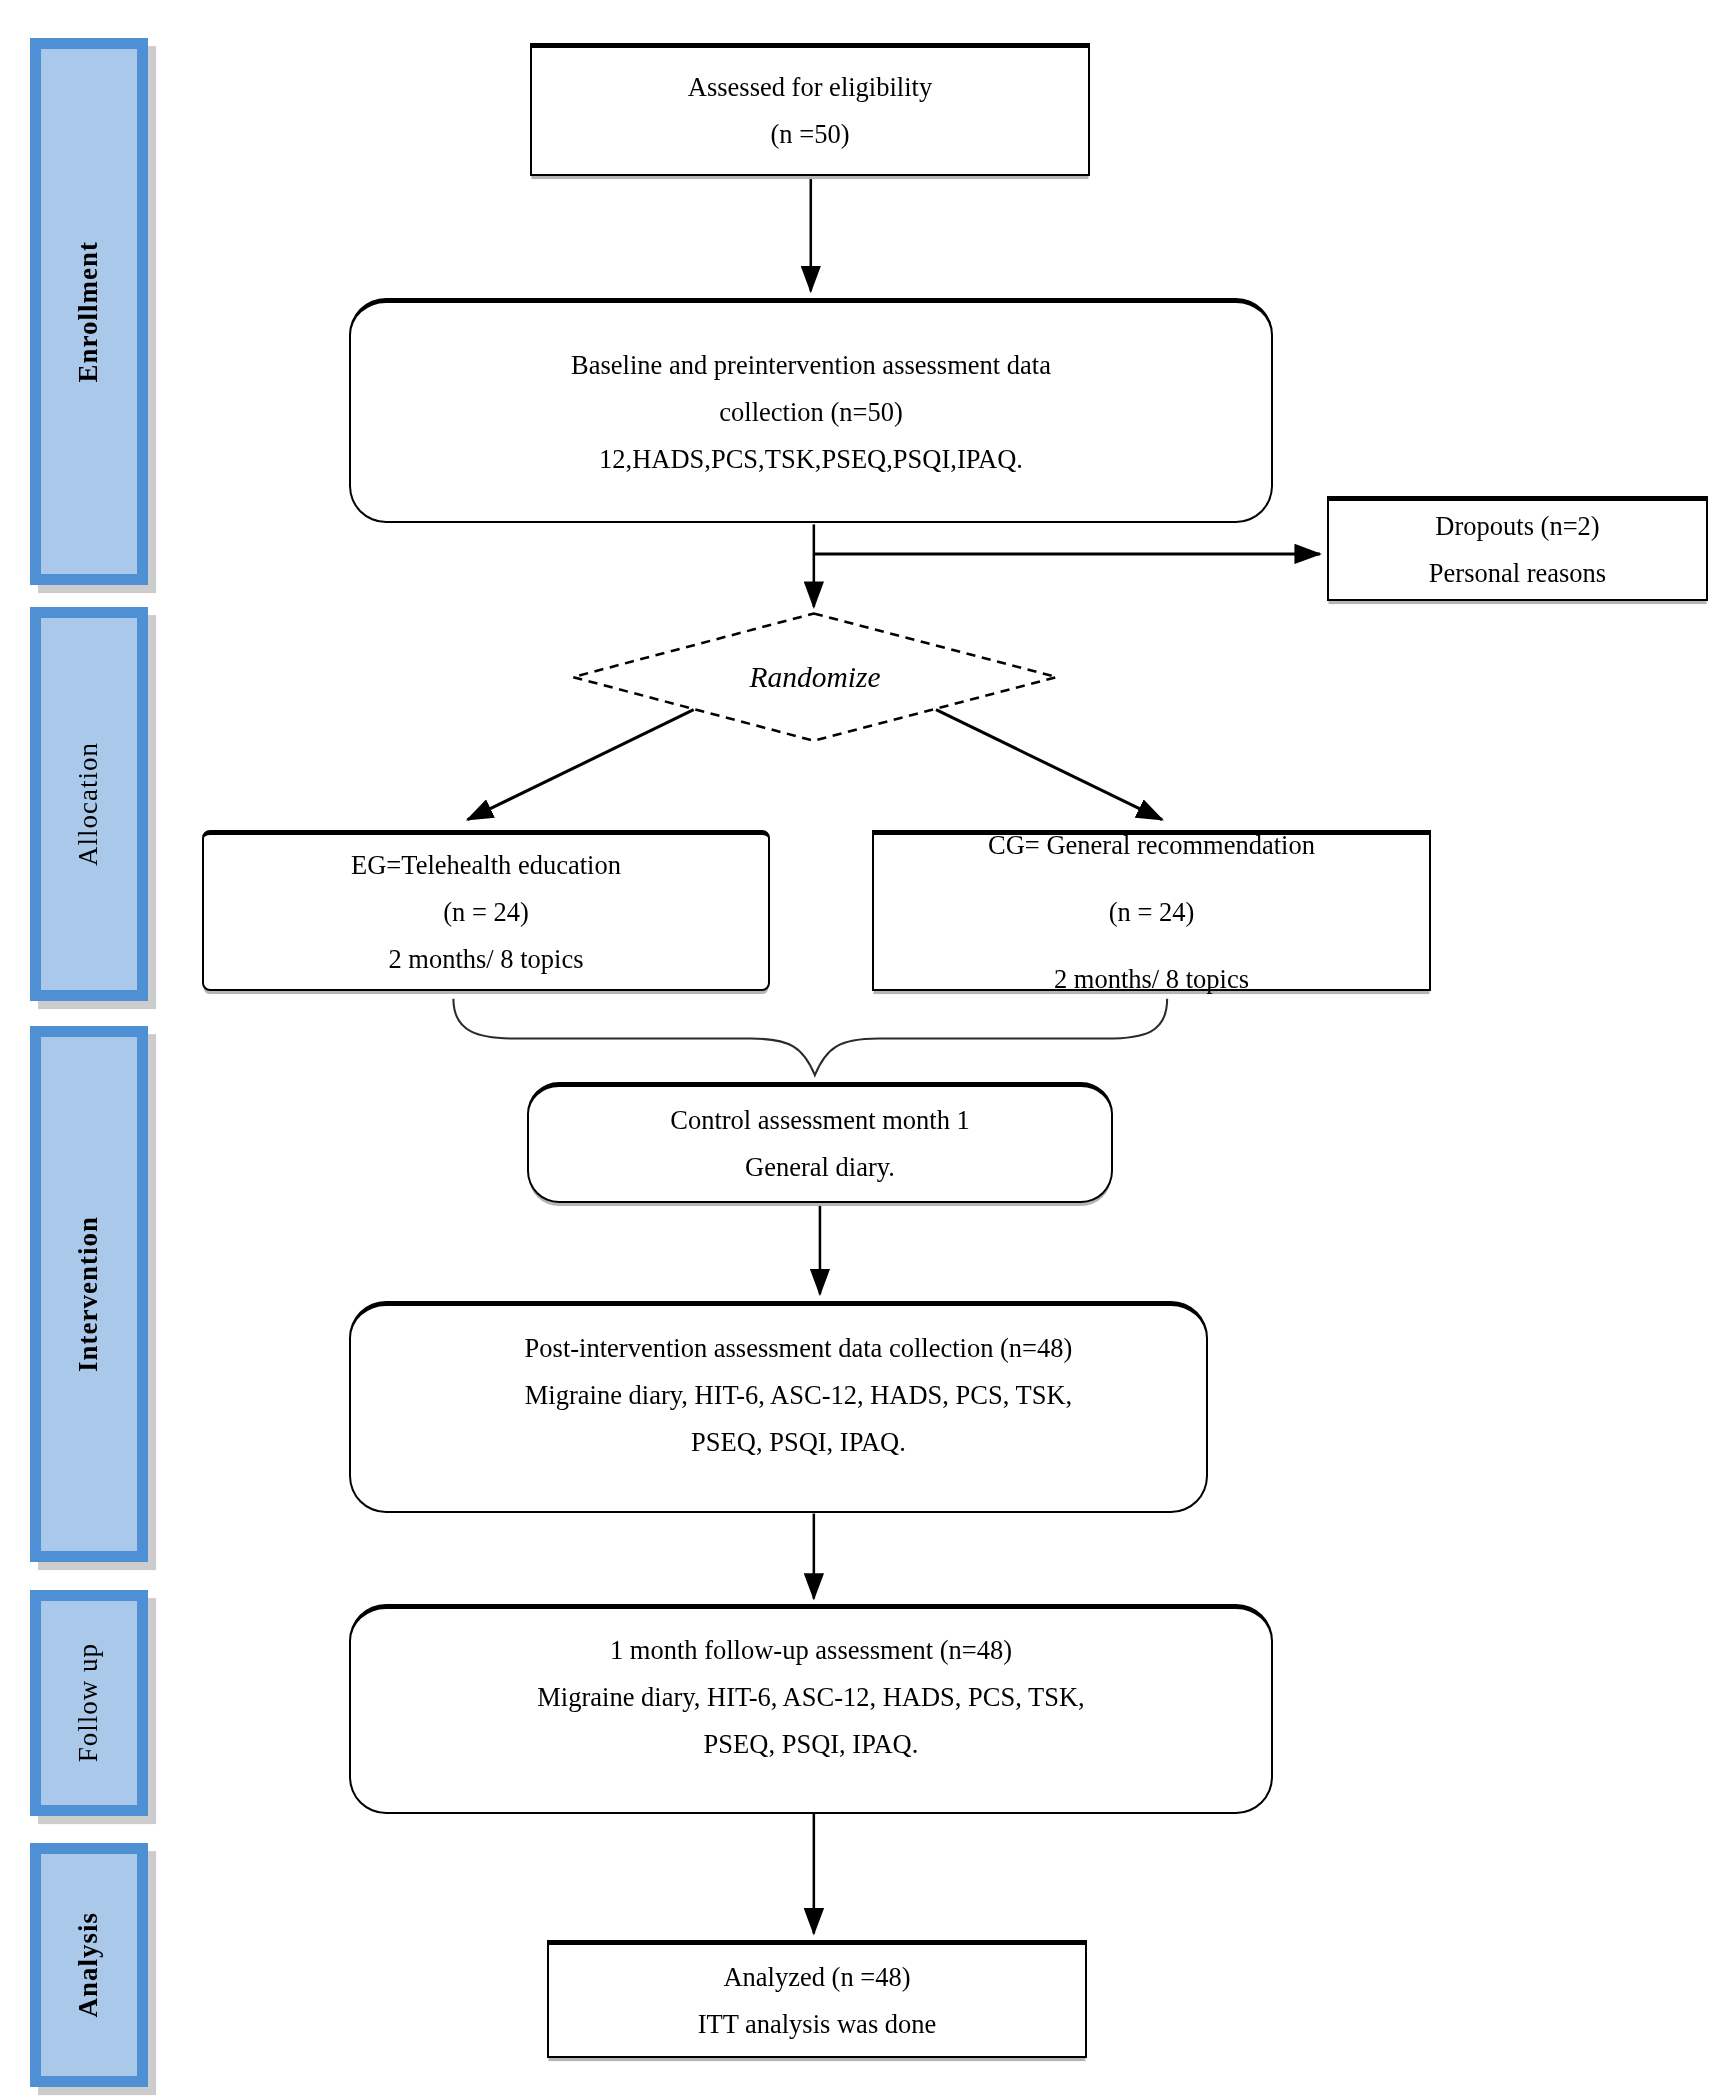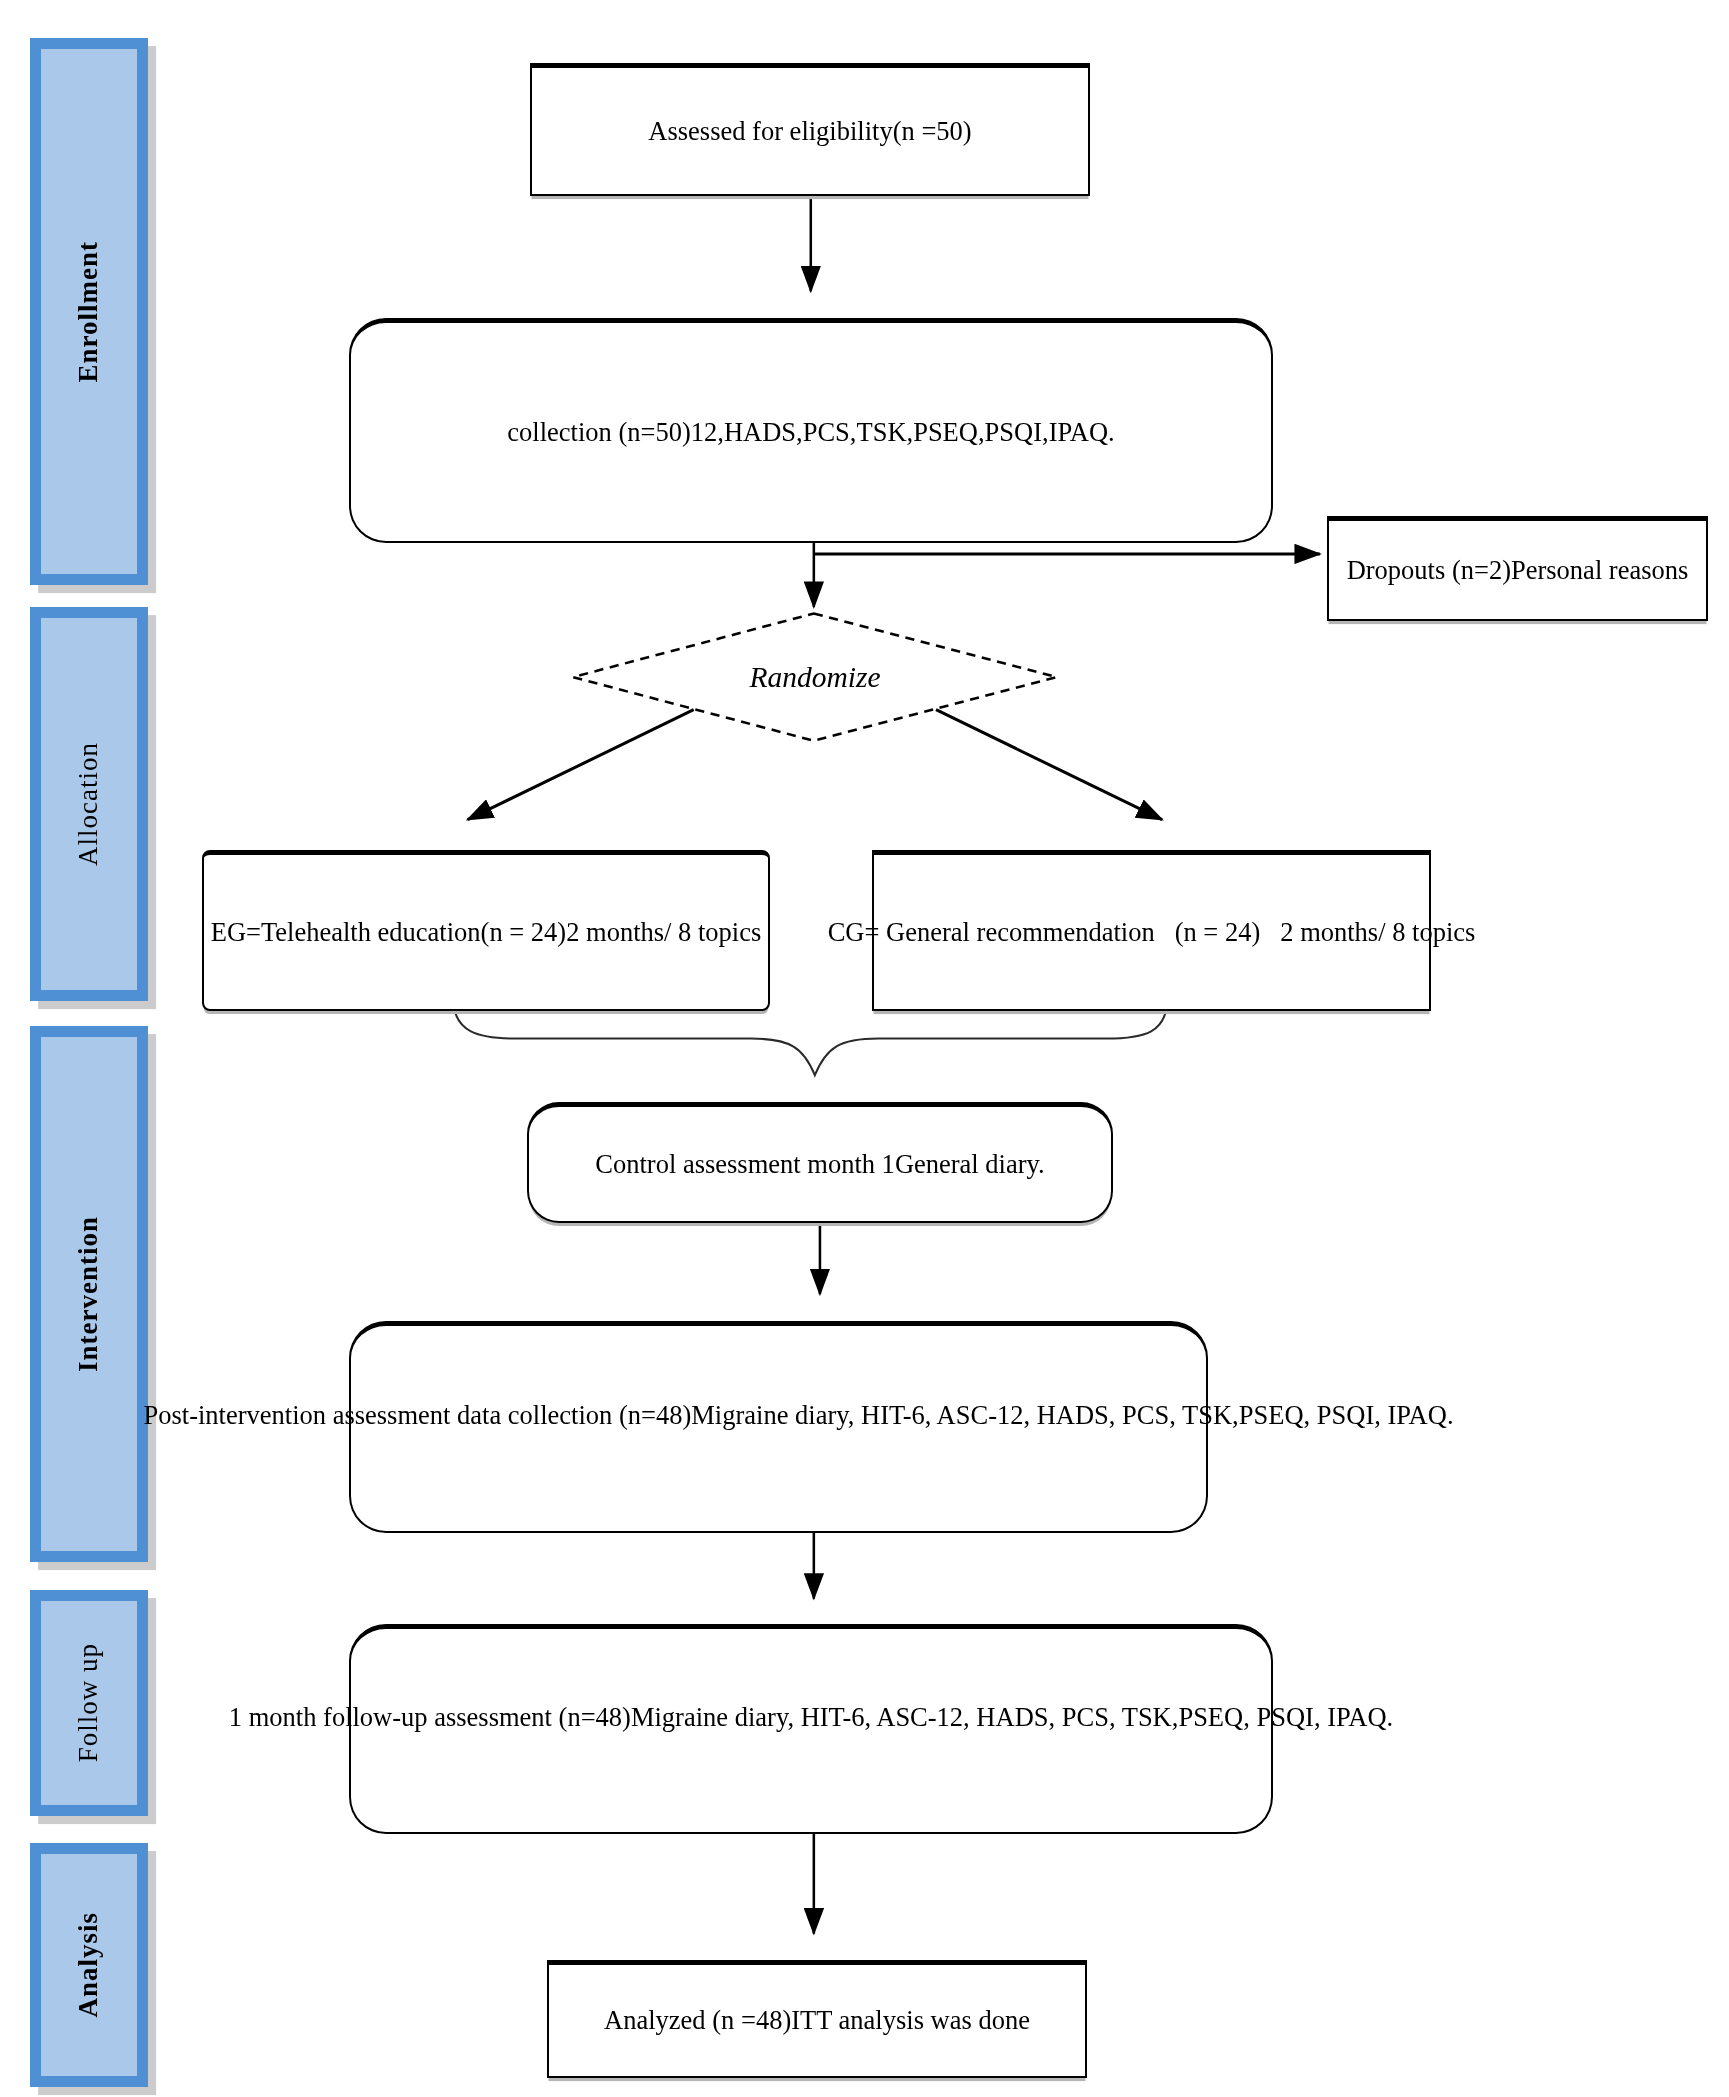--- a/index.html
+++ b/index.html
@@ -13,25 +13,24 @@
   }
   
   .connectors{position:absolute;left:0;top:0;width:1730px;height:2097px;}
 
   
   .node{
     position:absolute;
     background:#ffffff;
     border:2.5px solid #000;
     border-top-width:5.1px;
-    display:flex;flex-direction:row;justify-content:center;align-items:center;
+    display:flex;flex-direction:column;justify-content:center;align-items:center;
     text-align:center;
     box-sizing:border-box;
     box-shadow:0 4.6px 0 -1.5px #b5b5b5;
-    margin-top:20px;
   }
   .node.rounded{
     border-radius:37px;
     box-shadow:none;
   }
   .node-line{
     font-size:26.5px;
     line-height:47px;
     white-space:nowrap;
   }
@@ -110,20 +109,21 @@
   <div class="stage bold" style="top:1843px;height:244px;">
     <span class="stage-label">Analysis</span>
   </div>
 
   <div class="node" style="left:530px;top:43px;width:560px;height:133px;">
     <div class="node-line">Assessed for eligibility</div>
     <div class="node-line">(n =50)</div>
   </div>
 
   <div class="node rounded" style="left:349px;top:298px;width:924px;height:225px;">
+    <div class="node-line">Baseline and preintervention assessment data</div>
     <div class="node-line">collection (n=50)</div>
     <div class="node-line">12,HADS,PCS,TSK,PSEQ,PSQI,IPAQ.</div>
   </div>
 
   <div class="node" style="left:1327px;top:496px;width:381px;height:105px;">
     <div class="node-line">Dropouts (n=2)</div>
     <div class="node-line">Personal reasons</div>
   </div>
 
   <div class="diamond-label" style="left:637px;top:647px;width:356px;height:61px;font-style:italic;">

